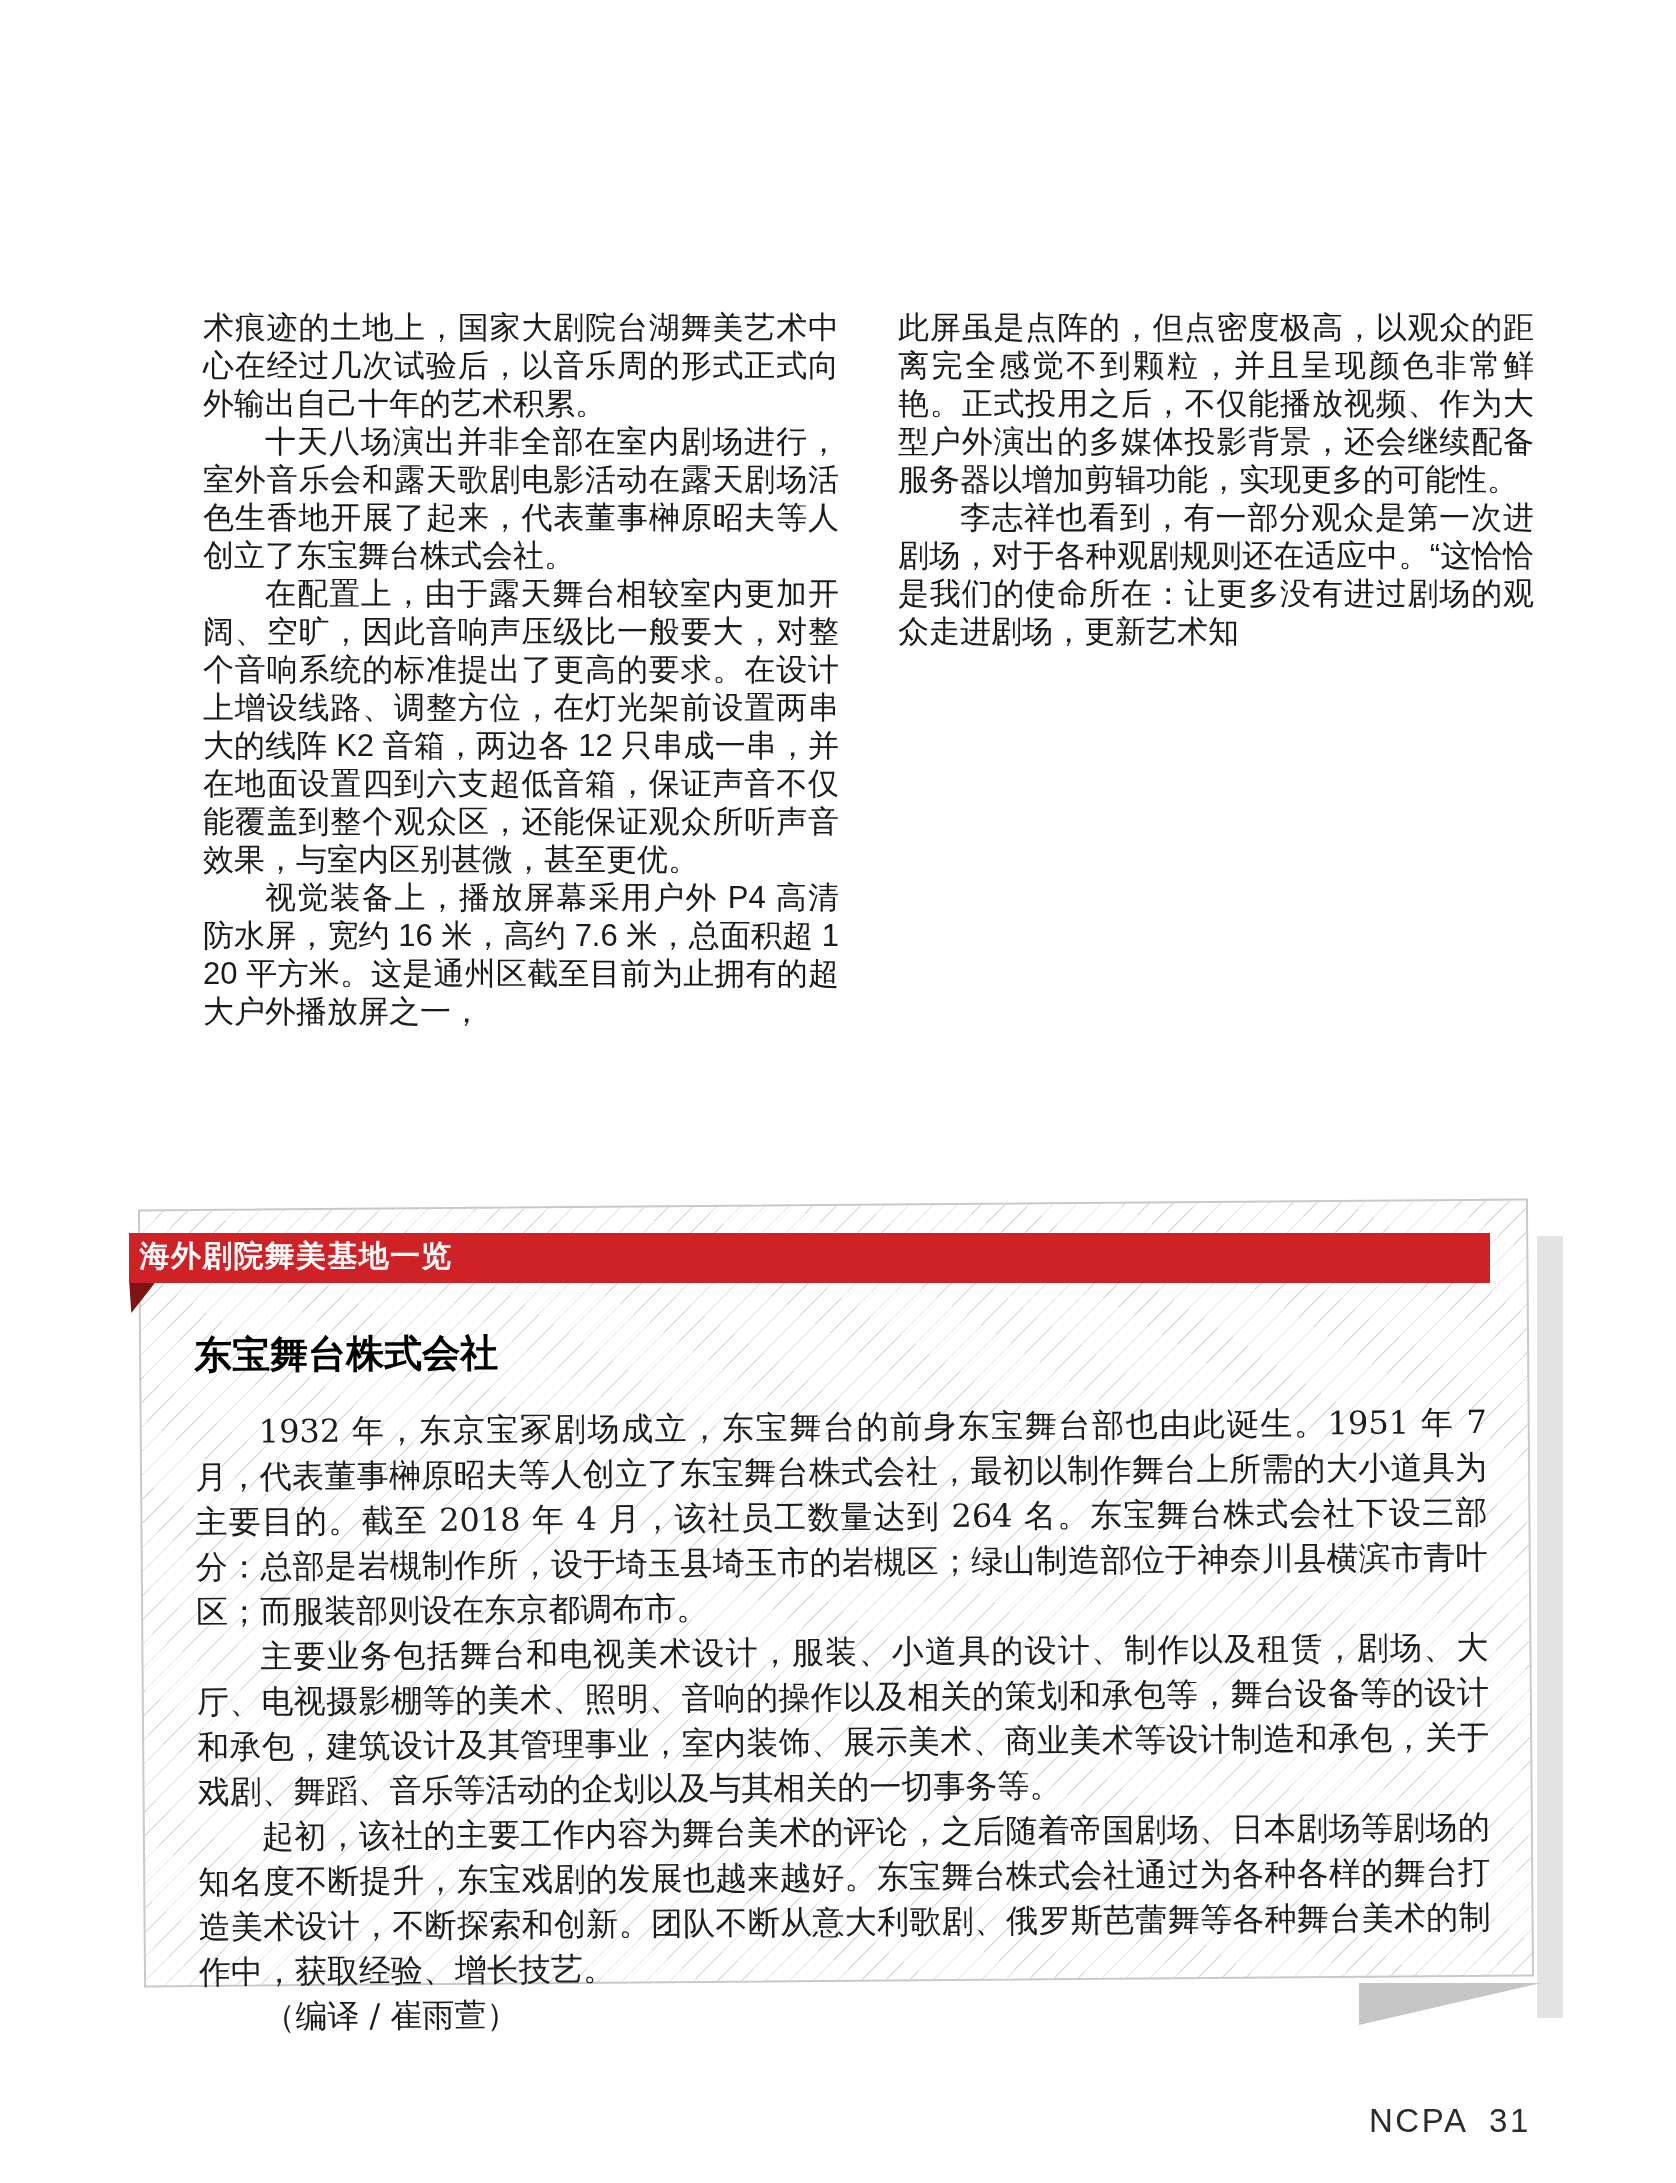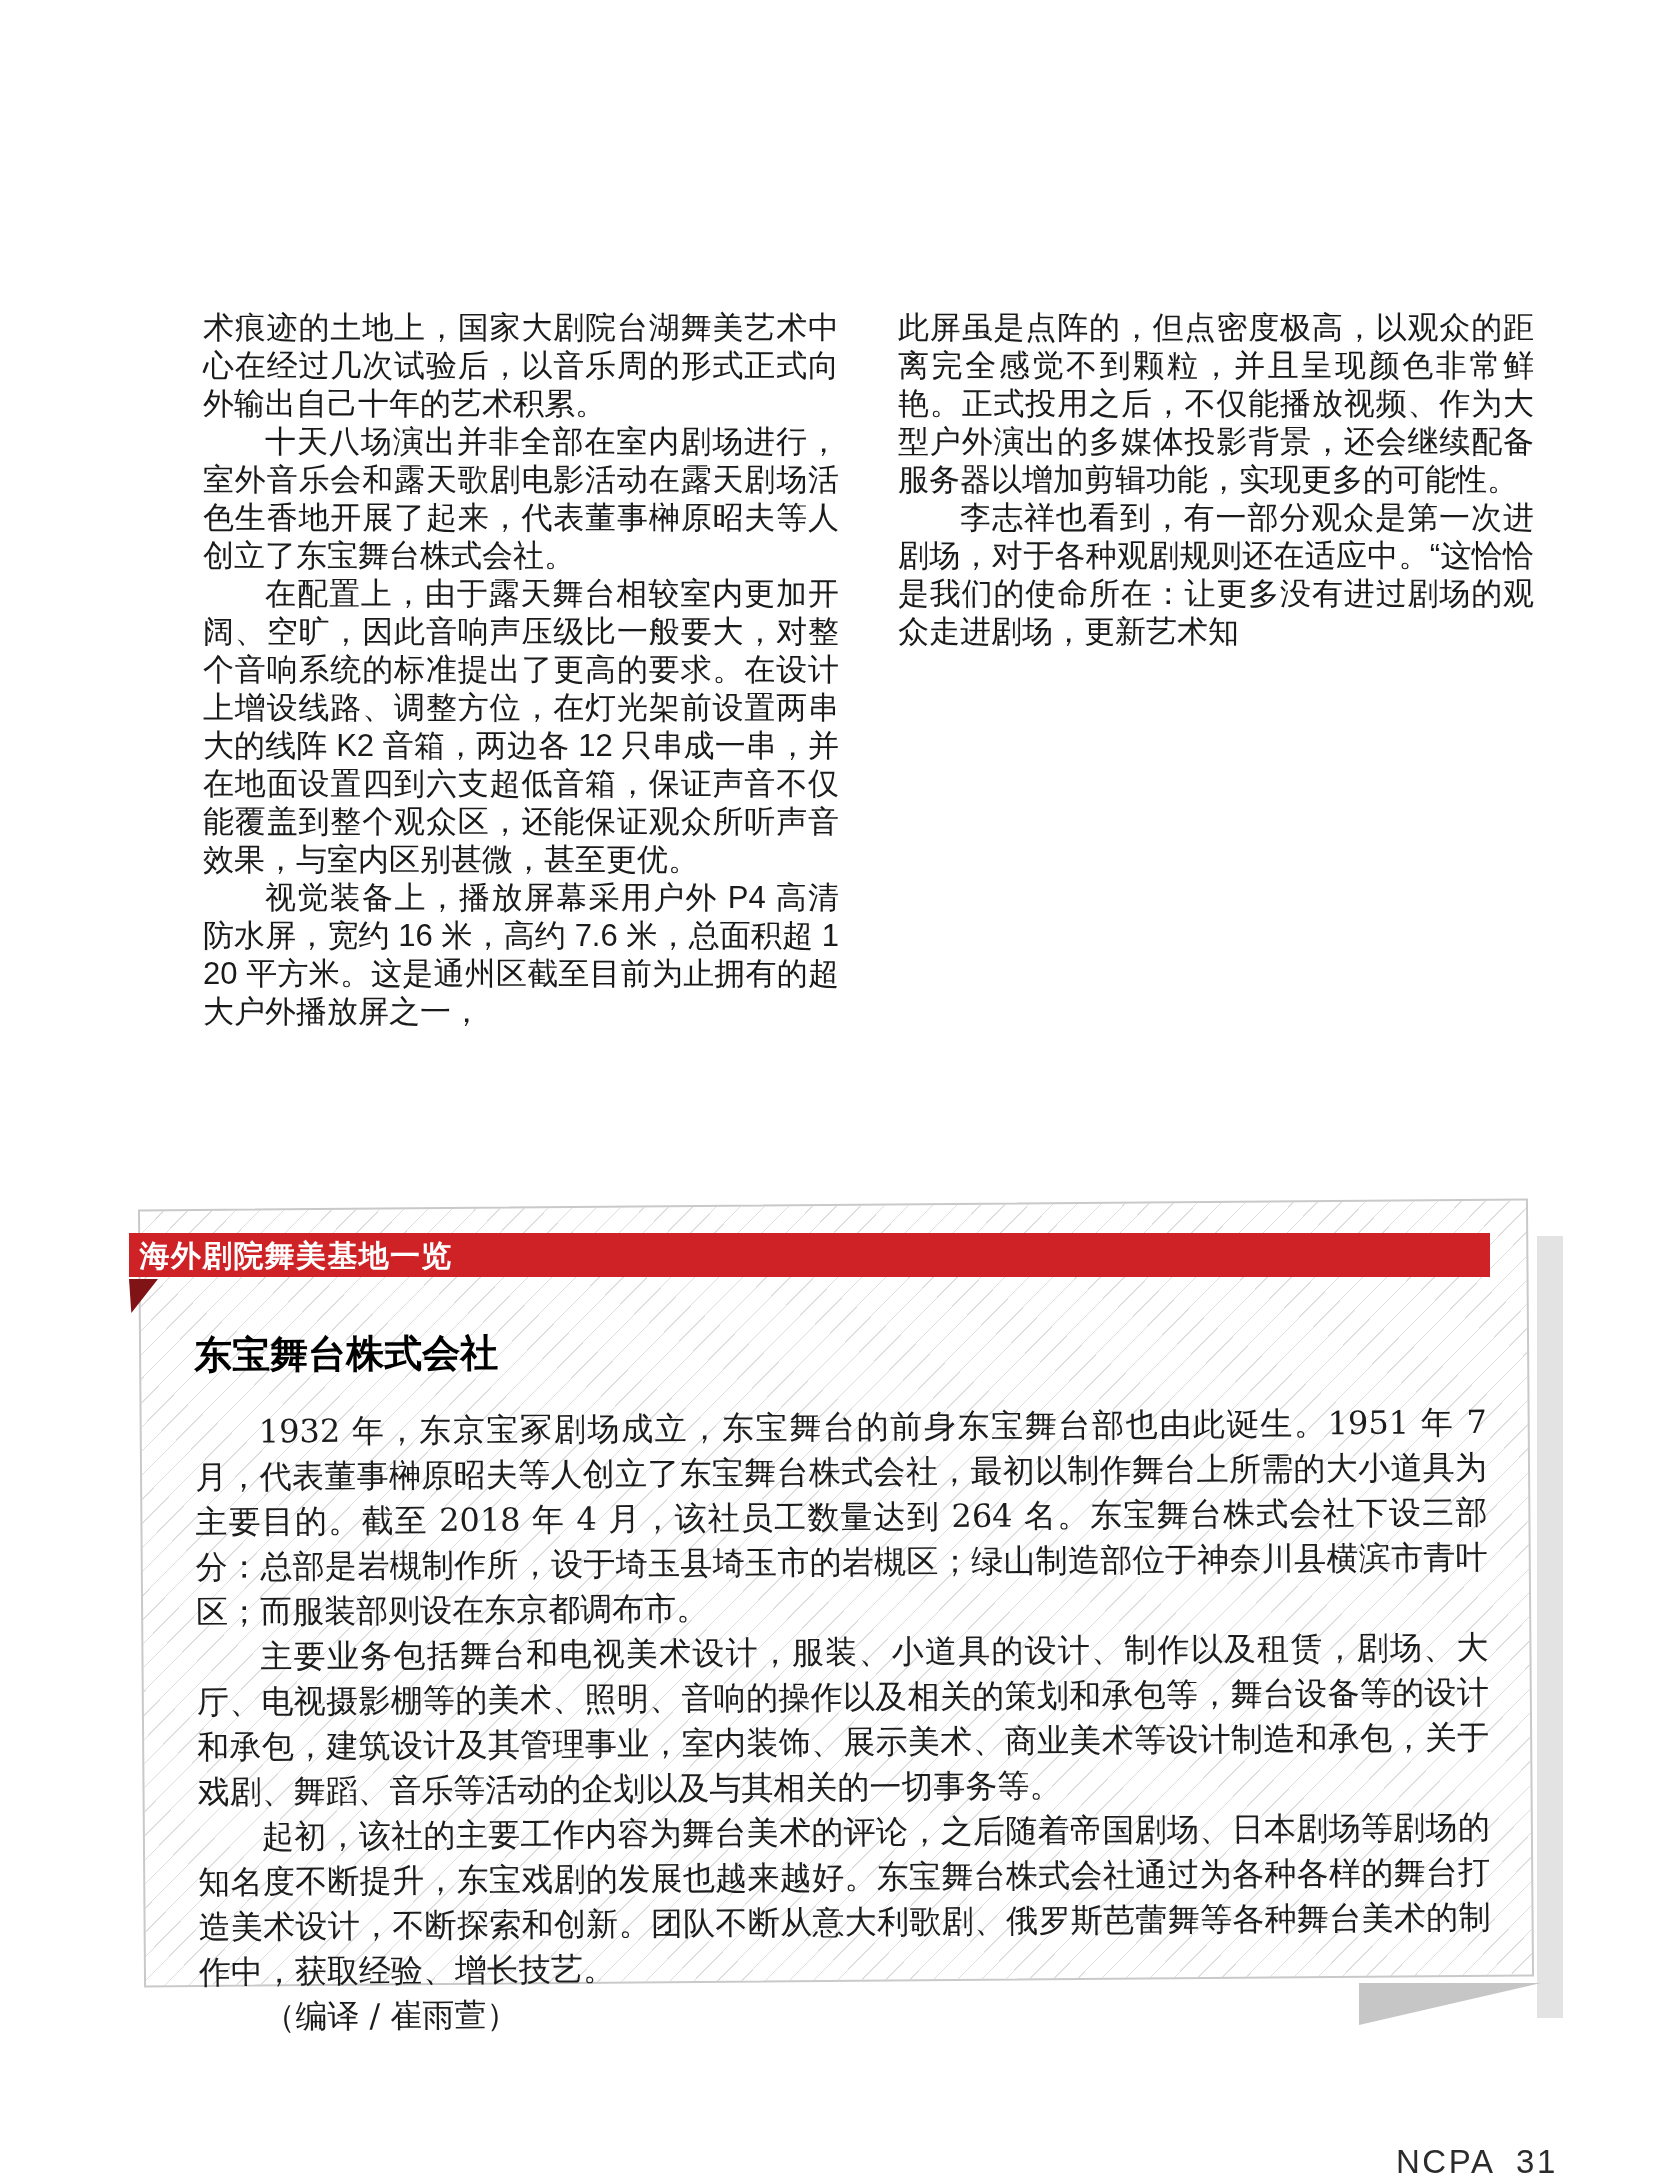--- a/index.html
+++ b/index.html
@@ -83,21 +83,21 @@
     line-height:45px;
     text-align:right;
     color:#1c1c1c;
     font-family:"DejaVu Serif","Liberation Serif",serif;
   }
 
   
   .ribbon{
     position:absolute;
     left:129px;top:1233px;
-    width:1361px;height:44px;
+    width:1361px;height:50px;
     background:var(--accent-red,#ce2227);
     z-index:5;
   }
   .ribbon-title{
     color:#ffffff;
     font-size:30px;
     font-weight:bold;
     line-height:46px;
     padding-left:10.6px;
     letter-spacing:1.3px;
@@ -108,29 +108,28 @@
     width:29px;height:34px;
     background:var(--accent-red-dark,#7f1315);
     clip-path:polygon(0 0,100% 0,8% 100%);
     z-index:4;
   }
 
   
   .footer{
     position:absolute;
     top:2102px;
-    left:1294px;
+    left:1267px;
     width:264px;
     text-align:right;
     font-size:33px;
     letter-spacing:2.6px;
     word-spacing:10.6px;
     color:var(--footer-text,#2b2b2b);
     font-family:"Liberation Sans",sans-serif;
-    margin-top:41px;
   }
 </style>
 </head>
 <body>
 
 <div class="page">
 
   <div class="col col-left">
     <p>术痕迹的土地上，国家大剧院台湖舞美艺术中心在经过几次试验后，以音乐周的形式正式向外输出自己十年的艺术积累。</p>
     <p class="indent">十天八场演出并非全部在室内剧场进行，室外音乐会和露天歌剧电影活动在露天剧场活色生香地开展了起来，代表董事榊原昭夫等人创立了东宝舞台株式会社。</p>

